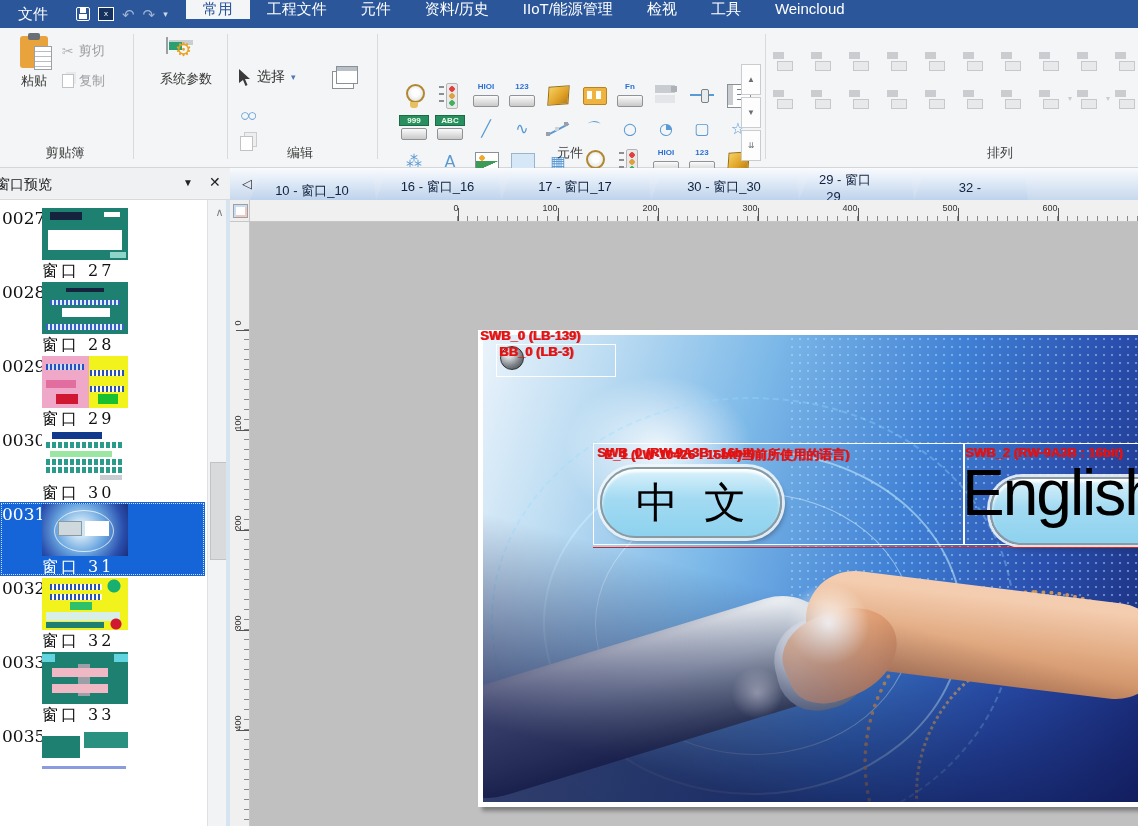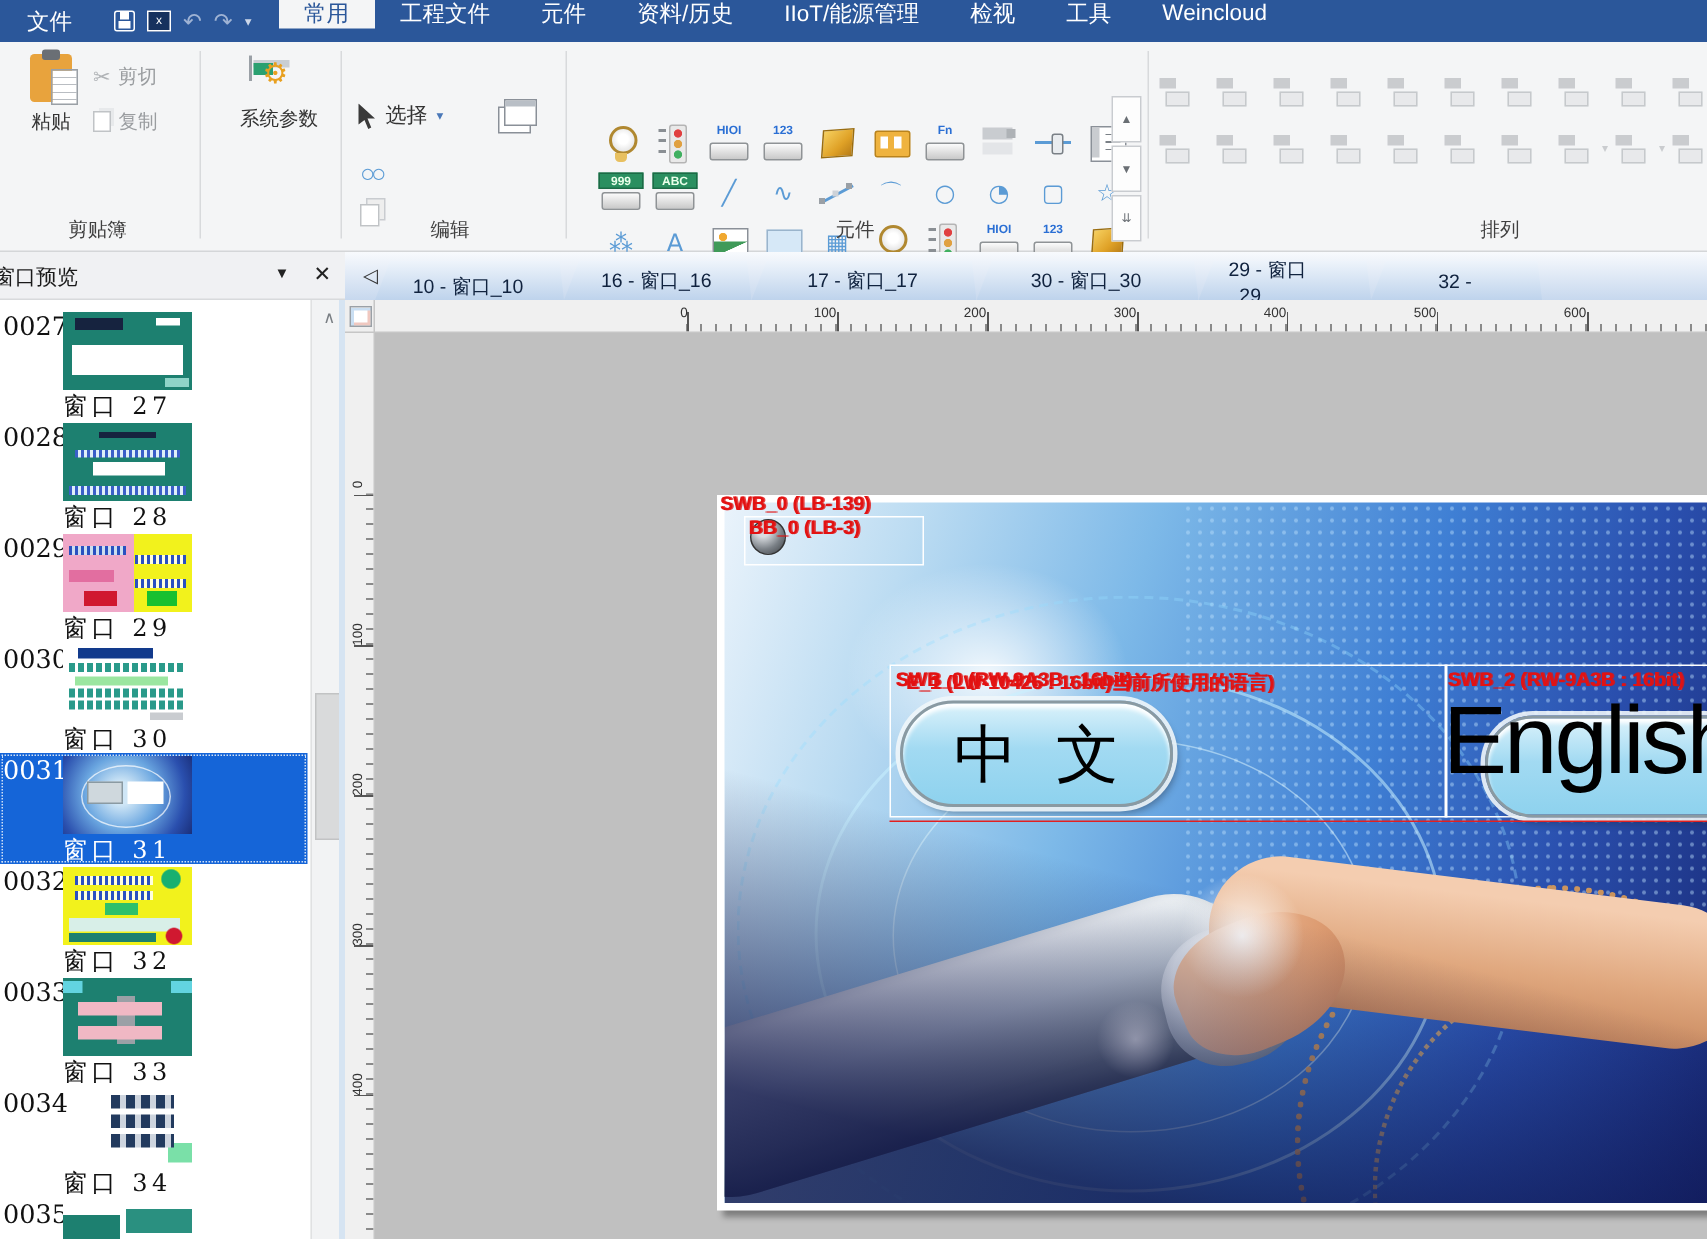--- a/index.html
+++ b/index.html
@@ -611,25 +611,20 @@
           <div class="wthumb t32"></div>
           <span class="wcap">窗口 32</span>
         </div>
 
         <div class="witem">
           <span class="wid">0033</span>
           <div class="wthumb t33"></div>
           <span class="wcap">窗口 33</span>
         </div>
 
-        <div class="witem">
-          <span class="wid">0034</span>
-          <div class="wthumb t34"></div>
-          <span class="wcap">窗口 34</span>
-        </div>
 
         <div class="witem">
           <span class="wid">0035</span>
           <div class="wthumb t35"></div>
           <span class="wcap"></span>
         </div>
       </div>
     <div class="sscroll">
       <span class="sb-up">∧</span>
       <span class="sb-thumb"></span>

